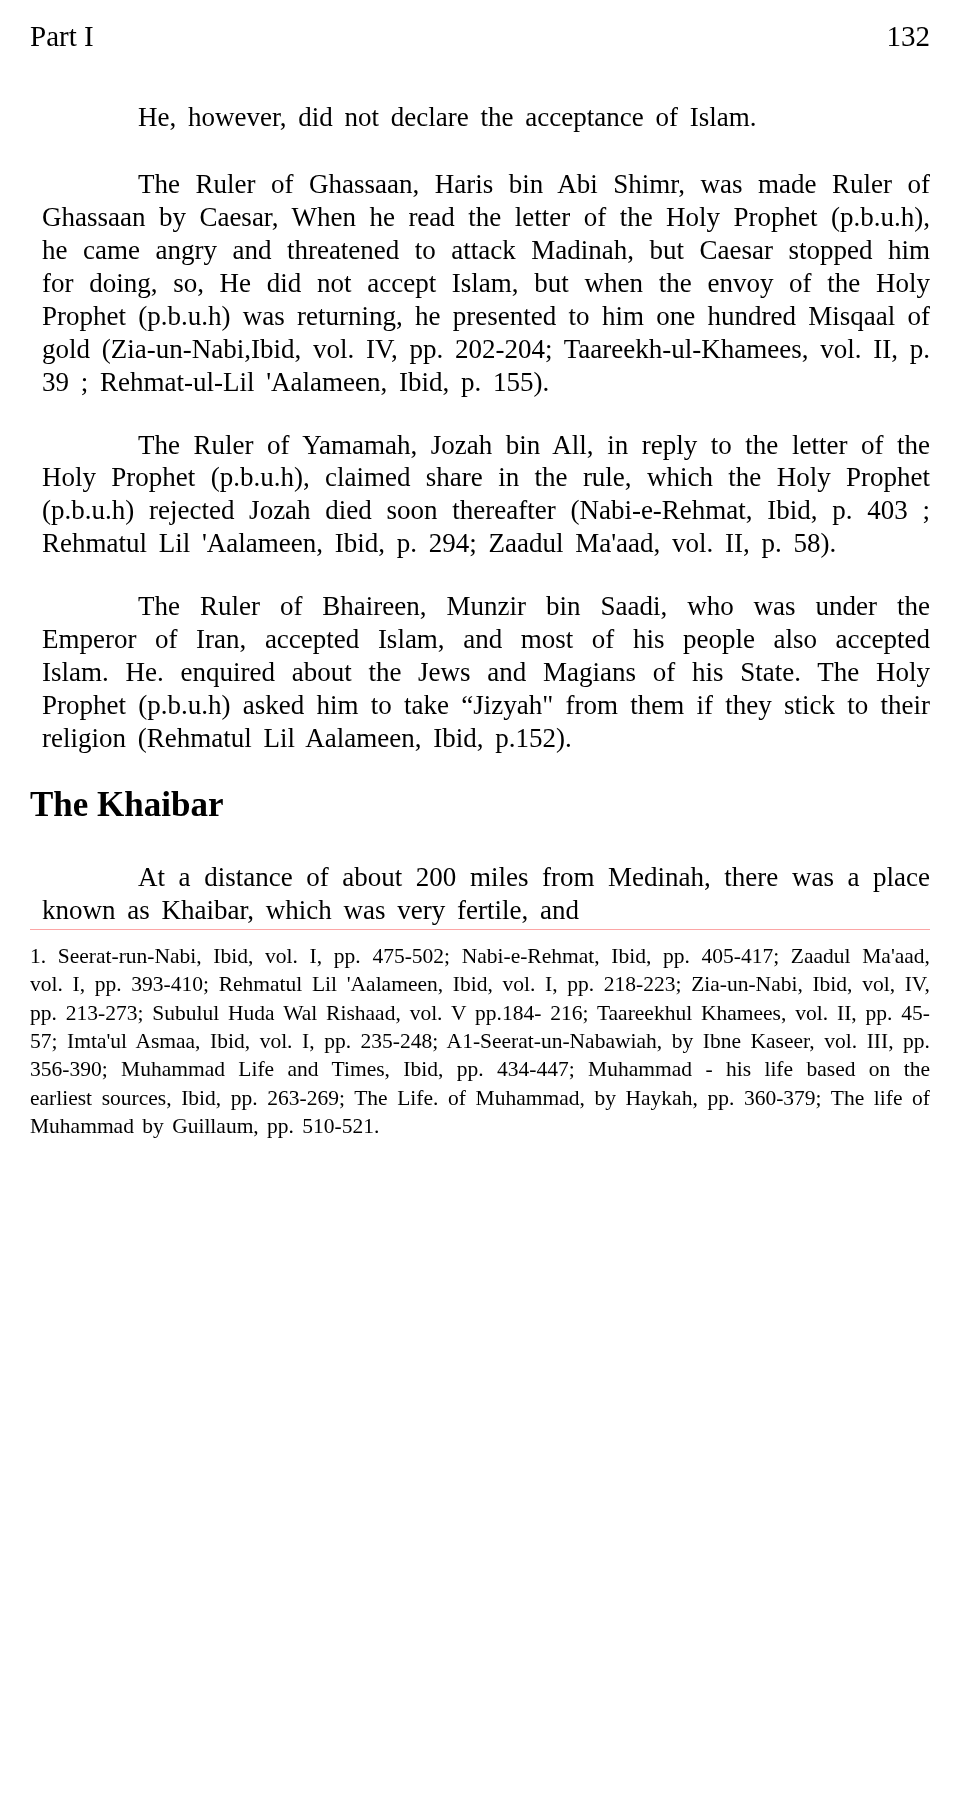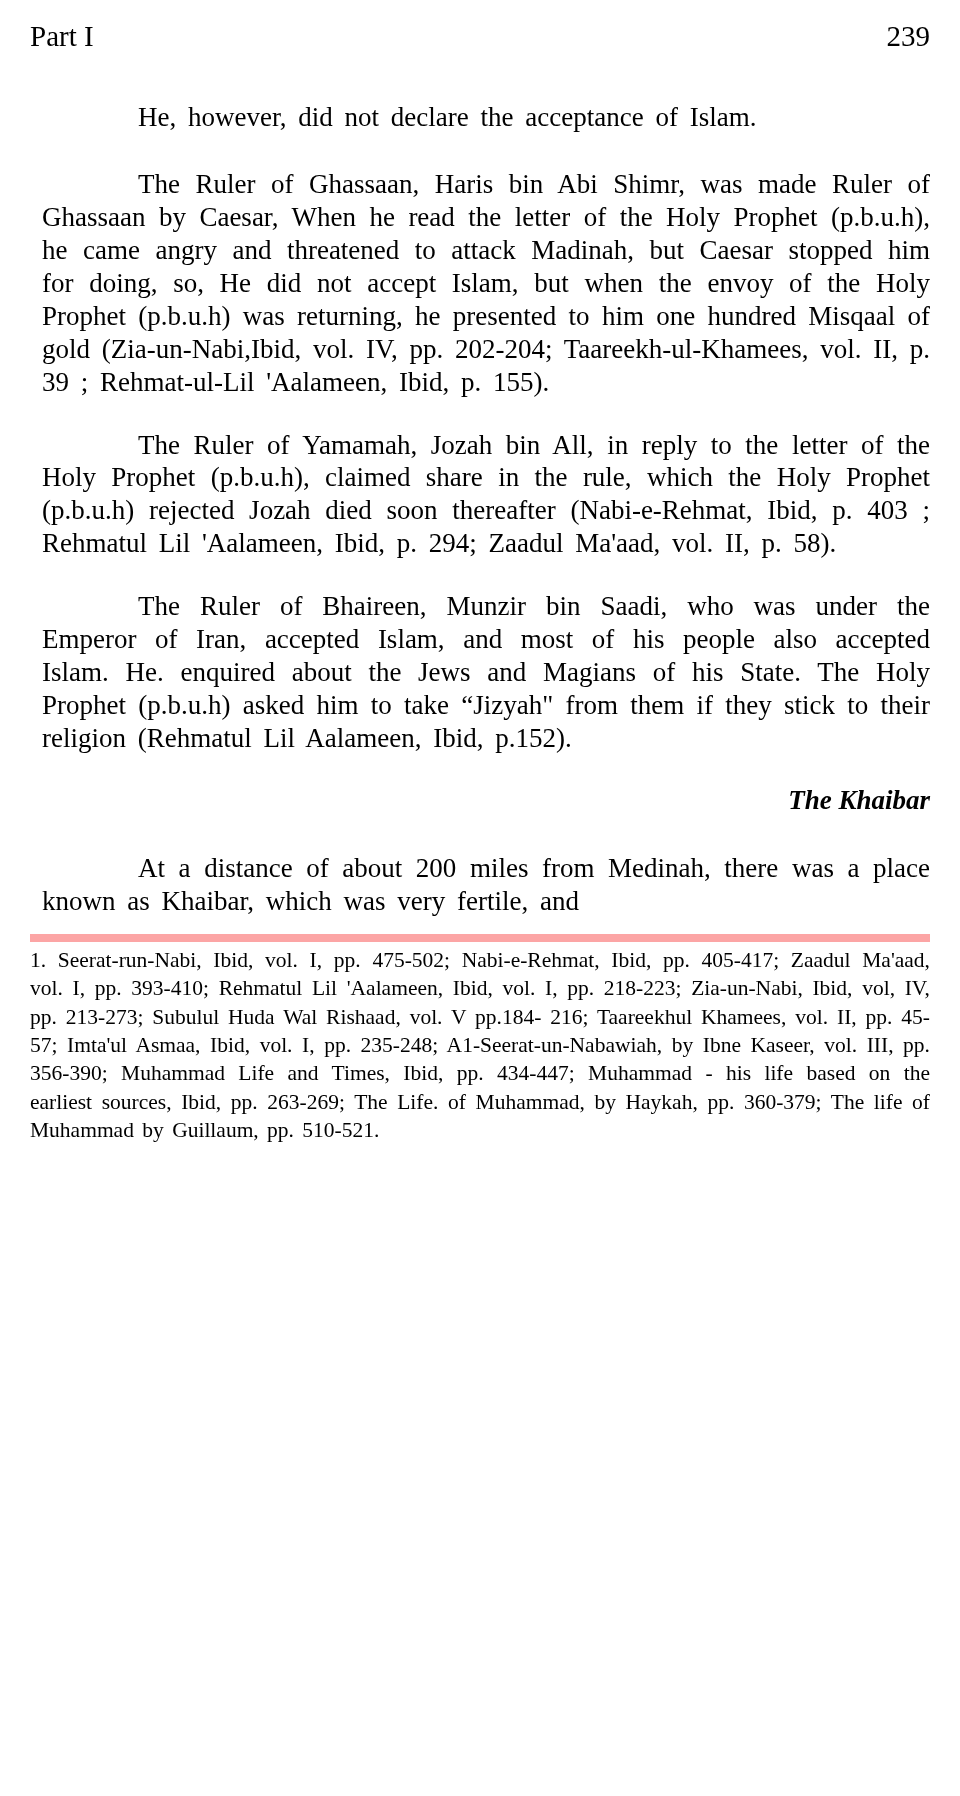--- a/index.html
+++ b/index.html
@@ -55,47 +55,46 @@
     }
     .section-heading sup {
       font-size: 18px;
       margin-left: 10px;
       position: relative;
       top: -2px;
       font-weight: bold;
     }
     .sub-heading {
       font-weight: bold;
-      font-size: 27px;
+      font-size: 35px;
       margin: 0 0 36px 0;
-      text-align: right;
-      font-style: italic;
+      text-align: left;
     }
 
     .footnote-block {
-      border-top: 8px solid #fca5a5;
-      margin-top: 16px;
-      padding-top: 4px;
+      border-top: 1px solid #fca5a5;
+      margin-top: 2px;
+      padding-top: 12px;
     }
     .footnote-block .footnote-text {
       font-size: 21.5px;
       line-height: 1.32;
       text-align: justify;
       word-spacing: 3px;
       margin: 0;
     }
   </style>
 </head>
 <body>
 
 <div class="page">
 
   <div class="running-header">
     <span class="left">Part I</span>
-    <span class="right">239</span>
+    <span class="right">132</span>
   </div>
 
   <div class="body-text">
     <p class="single-line">He, however, did not declare the acceptance of Islam.</p>
     <p>The Ruler of Ghassaan, Haris bin Abi Shimr, was made Ruler of Ghassaan by Caesar, When he read the letter of the Holy Prophet (p.b.u.h), he came angry and threatened to attack Madinah, but Caesar stopped him for doing, so, He did not accept Islam, but when the envoy of the Holy Prophet (p.b.u.h) was returning, he presented to him one hundred Misqaal of gold (Zia-un-Nabi,Ibid, vol. IV, pp. 202-204; Taareekh-ul-Khamees, vol. II, p. 39 ; Rehmat-ul-Lil 'Aalameen, Ibid, p. 155).</p>
     <p>The Ruler of Yamamah, Jozah bin All, in reply to the letter of the Holy Prophet (p.b.u.h), claimed share in the rule, which the Holy Prophet (p.b.u.h) rejected Jozah died soon thereafter (Nabi-e-Rehmat, Ibid, p. 403 ; Rehmatul Lil 'Aalameen, Ibid, p. 294; Zaadul Ma'aad, vol. II, p. 58).</p>
     <p>The Ruler of Bhaireen, Munzir bin Saadi, who was under the Emperor of Iran, accepted Islam, and most of his people also accepted Islam. He. enquired about the Jews and Magians of his State. The Holy Prophet (p.b.u.h) asked him to take “Jizyah" from them if they stick to their religion (Rehmatul Lil Aalameen, Ibid, p.152).</p>
 
     <div class="sub-heading">The Khaibar</div>
 

